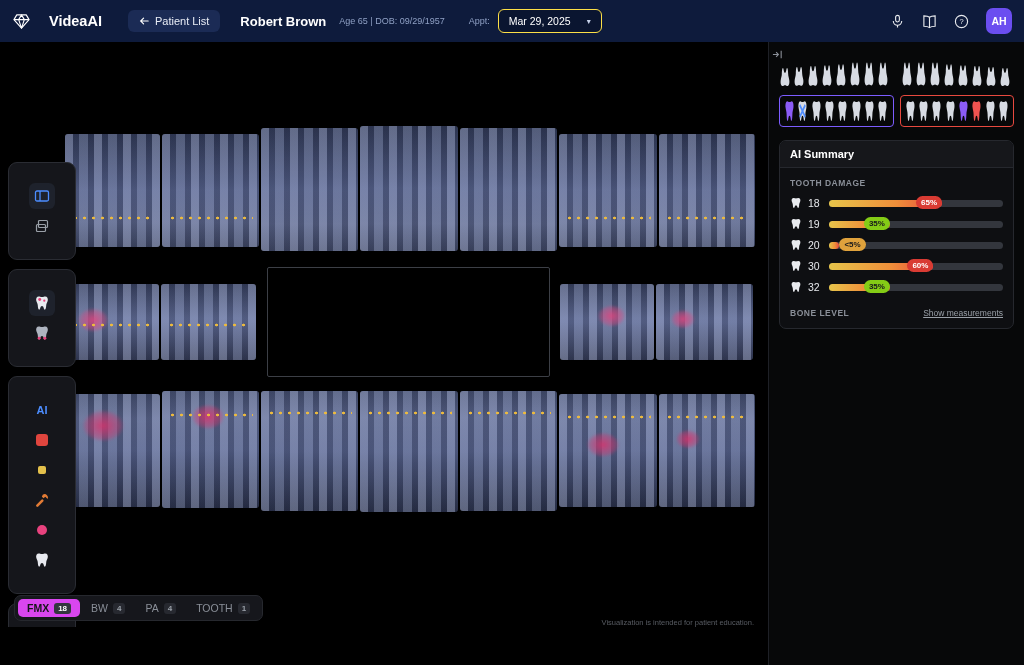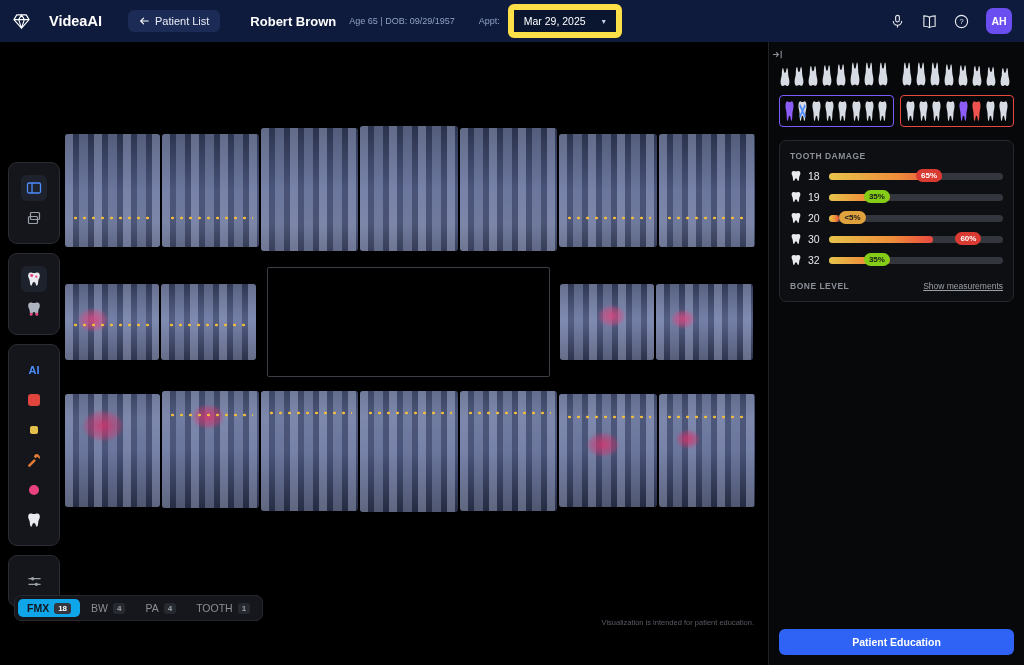--- a/index.html
+++ b/index.html
@@ -5,24 +5,24 @@
   *{margin:0;padding:0;box-sizing:border-box}
   html,body{background:#000}
   body{width:1024px;height:665px;font-family:"Liberation Sans",sans-serif;overflow:hidden}
   .app{width:1024px;height:665px;display:flex;flex-direction:column;background:#000}
 
   
   .navbar{height:42px;flex:0 0 42px;background:#0e1b3c;display:flex;align-items:center;padding:0 12px}
   .brand{display:flex;align-items:flex-start;gap:18px;color:#fff;font-size:14.5px;font-weight:bold}
   .icon{display:inline-flex;line-height:0}
   .plist{margin-left:26px;display:flex;align-items:center;gap:6px;background:#1b2b55;border:none;border-radius:6px;color:#e8ecf5;font-size:11px;padding:5px 11px;cursor:pointer;font-family:inherit}
-  .pname{margin-left:30px;color:#fff;font-size:13px;font-weight:bold}
+  .pname{margin-left:20px;color:#fff;font-size:13px;font-weight:bold}
   .pmeta{margin-left:13px;color:#8fa0c4;font-size:9px}
   .appt-label{margin-left:24px;color:#8fa0c4;font-size:9px}
-  .date-select{margin-left:8px;background:#0a1530;border:6px solid #fde047;border-radius:6px;color:#fff;font-size:10.5px;padding:5px 10px;display:flex;align-items:center;gap:16px;cursor:pointer}
+  .date-select{margin-left:8px;background:#0a1530;border:1px solid #fde047;border-radius:6px;color:#fff;font-size:10.5px;padding:5px 10px;display:flex;align-items:center;gap:16px;cursor:pointer}
   .chev{font-size:8px;color:#c7d2ea}
   .nav-right{margin-left:auto;display:flex;align-items:center;gap:17px}
   .nav-icon{display:inline-flex;cursor:pointer;line-height:0}
   .avatar{width:26px;height:26px;border-radius:7px;background:#6b4ef0;color:#fff;font-size:10.5px;font-weight:bold;display:flex;align-items:center;justify-content:center;cursor:pointer}
 
   
   .main{flex:1;display:flex;min-height:0}
   .left-col{width:768px;display:flex;flex-direction:column}
   .canvas{position:relative;height:585px;background:#000;overflow:hidden}
   #xray-grid{position:absolute;inset:0}
@@ -33,30 +33,30 @@
   .g-up{background:linear-gradient(180deg,#171b24 0%,#2b3140 40%,#4a5164 78%,#343a49 100%)}
   .g-down{background:linear-gradient(0deg,#171b24 0%,#2b3140 40%,#4a5164 78%,#343a49 100%)}
   .g-mid{background:linear-gradient(180deg,#20242f 0%,#474e60 45%,#242834 100%)}
   .xray::after{content:"";position:absolute;inset:0;z-index:2;background:linear-gradient(180deg,rgba(102,124,216,.20),rgba(132,152,238,.30) 50%,rgba(84,100,188,.16))}
   .blob{position:absolute;z-index:3;border-radius:50%;transform:translate(-50%,-50%);filter:blur(1px)}
   .dots{position:absolute;left:6%;right:6%;height:6px;z-index:3;background-image:radial-gradient(circle,#ecba3e 1.1px,rgba(0,0,0,0) 1.7px);background-size:9px 6px}
   .empty-slot{position:absolute;border:1px solid #3c3f46;border-radius:2px}
 
   
   .toolbar{position:absolute;left:8px;top:120px;display:flex;flex-direction:column;gap:9px;z-index:5}
-  .tool-group{background:#15161b;border:1px solid #2a2c33;border-radius:9px;padding:12px;display:flex;flex-direction:column;gap:4px}
+  .tool-group{background:#15161b;border:1px solid #2a2c33;border-radius:9px;padding:20px;display:flex;flex-direction:column;gap:4px}
   .tool{width:26px;height:26px;border:none;border-radius:6px;background:transparent;display:flex;align-items:center;justify-content:center;cursor:pointer;line-height:0}
   .tool.active{background:#1e222c}
 
   .disclaimer{position:absolute;right:14px;bottom:0;font-size:7.5px;color:#585c63;z-index:4}
 
   
   .tabs{position:absolute;left:14px;bottom:6px;background:#16171c;border:1px solid #26282e;border-radius:7px;padding:3px;display:flex;gap:2px;z-index:5}
   .tab{display:flex;align-items:center;gap:5px;padding:3px 9px;border:none;background:transparent;color:#8a8f98;font-size:10.5px;border-radius:5px;cursor:pointer;font-family:inherit}
-  .tab.active{background:#0ea5e9;color:#141519;font-weight:bold}
+  .tab.active{background:#d946ef;color:#141519;font-weight:bold}
   .tbadge{font-size:8px;padding:1px 4px;border-radius:3px;background:#272930;color:#9aa0a8;font-weight:bold}
   .tab.active .tbadge{background:#33363e;color:#fff}
 
   
   .visitbar{height:38px;background:#0d0e12;border-top:1px solid #212329;display:flex;align-items:center;gap:5px;padding:0 14px}
   .vtext{font-size:9px;color:#9aa0a8}
   .vinfo{font-size:9px;color:#777c84;cursor:pointer}
   .expand{margin-left:auto;margin-right:14px;display:flex;cursor:pointer;line-height:0}
 
   
@@ -528,20 +528,21 @@
               <div class="tooth">
                 <svg viewBox="0 0 14 14" width="11" height="24" preserveAspectRatio="none">
                   <path d="M4.2 1.3C2.4 1.3 1.5 3.1 2 5c.4 1.5 1.2 2.3 1.3 3.9.1 1.8.4 3.9 1.3 3.9 1 0 .8-3.1 2.4-3.1 1.6 0 1.4 3.1 2.4 3.1.9 0 1.2-2.1 1.3-3.9.1-1.6.9-2.4 1.3-3.9.5-1.9-.4-3.7-2.2-3.7-1 0-1.4.5-2.8.5-1.4 0-1.8-.5-2.8-.5Z" fill="#d7dbe3"></path>
                 </svg>
               </div>
             </div>
         </div>
       </div>
 
       <div class="card">
+        <div class="card-h">AI Summary</div>
         <div class="card-c">
           <div class="sec-label">TOOTH DAMAGE</div>
           <div id="damage-rows">
               <div class="drow">
                 <span class="dtooth"><svg viewBox="0 0 14 14" width="12" height="12">
                     <path d="M4.2 1.3C2.4 1.3 1.5 3.1 2 5c.4 1.5 1.2 2.3 1.3 3.9.1 1.8.4 3.9 1.3 3.9 1 0 .8-3.1 2.4-3.1 1.6 0 1.4 3.1 2.4 3.1.9 0 1.2-2.1 1.3-3.9.1-1.6.9-2.4 1.3-3.9.5-1.9-.4-3.7-2.2-3.7-1 0-1.4.5-2.8.5-1.4 0-1.8-.5-2.8-.5Z" fill="#e8eaee"></path>
                   </svg></span>
                 <span class="dnum">18</span>
                 <span class="dbar">
                   <span class="dfill" style="width:65%"></span>
@@ -568,21 +569,21 @@
                   <span class="dpill low" style="left:6%;">&lt;5%</span>
                 </span>
               </div>
               <div class="drow">
                 <span class="dtooth"><svg viewBox="0 0 14 14" width="12" height="12">
                     <path d="M4.2 1.3C2.4 1.3 1.5 3.1 2 5c.4 1.5 1.2 2.3 1.3 3.9.1 1.8.4 3.9 1.3 3.9 1 0 .8-3.1 2.4-3.1 1.6 0 1.4 3.1 2.4 3.1.9 0 1.2-2.1 1.3-3.9.1-1.6.9-2.4 1.3-3.9.5-1.9-.4-3.7-2.2-3.7-1 0-1.4.5-2.8.5-1.4 0-1.8-.5-2.8-.5Z" fill="#e8eaee"></path>
                   </svg></span>
                 <span class="dnum">30</span>
                 <span class="dbar">
                   <span class="dfill" style="width:60%"></span>
-                  <span class="dpill high" style="left:60%;transform:translateX(-100%);margin-left:48px;">60%</span>
+                  <span class="dpill high" style="left:60%;transform:translateX(-100%);">60%</span>
                 </span>
               </div>
               <div class="drow">
                 <span class="dtooth"><svg viewBox="0 0 14 14" width="12" height="12">
                     <path d="M4.2 1.3C2.4 1.3 1.5 3.1 2 5c.4 1.5 1.2 2.3 1.3 3.9.1 1.8.4 3.9 1.3 3.9 1 0 .8-3.1 2.4-3.1 1.6 0 1.4 3.1 2.4 3.1.9 0 1.2-2.1 1.3-3.9.1-1.6.9-2.4 1.3-3.9.5-1.9-.4-3.7-2.2-3.7-1 0-1.4.5-2.8.5-1.4 0-1.8-.5-2.8-.5Z" fill="#e8eaee"></path>
                   </svg></span>
                 <span class="dnum">32</span>
                 <span class="dbar">
                   <span class="dfill" style="width:35%"></span>
                   <span class="dpill mid" style="left:35%;transform:translateX(-100%);">35%</span>
@@ -590,17 +591,16 @@
               </div>
             </div>
           <div class="bone-head">
             <span class="sec-label">BONE LEVEL</span>
             <a class="link">Show measurements</a>
           </div>
         </div>
       </div>
 
       <div class="panel-btns">
-        <button class="btn-primary">Patient Education</button>
       </div>
     </aside>
   </div>
 </div>
 
 </body></html>

